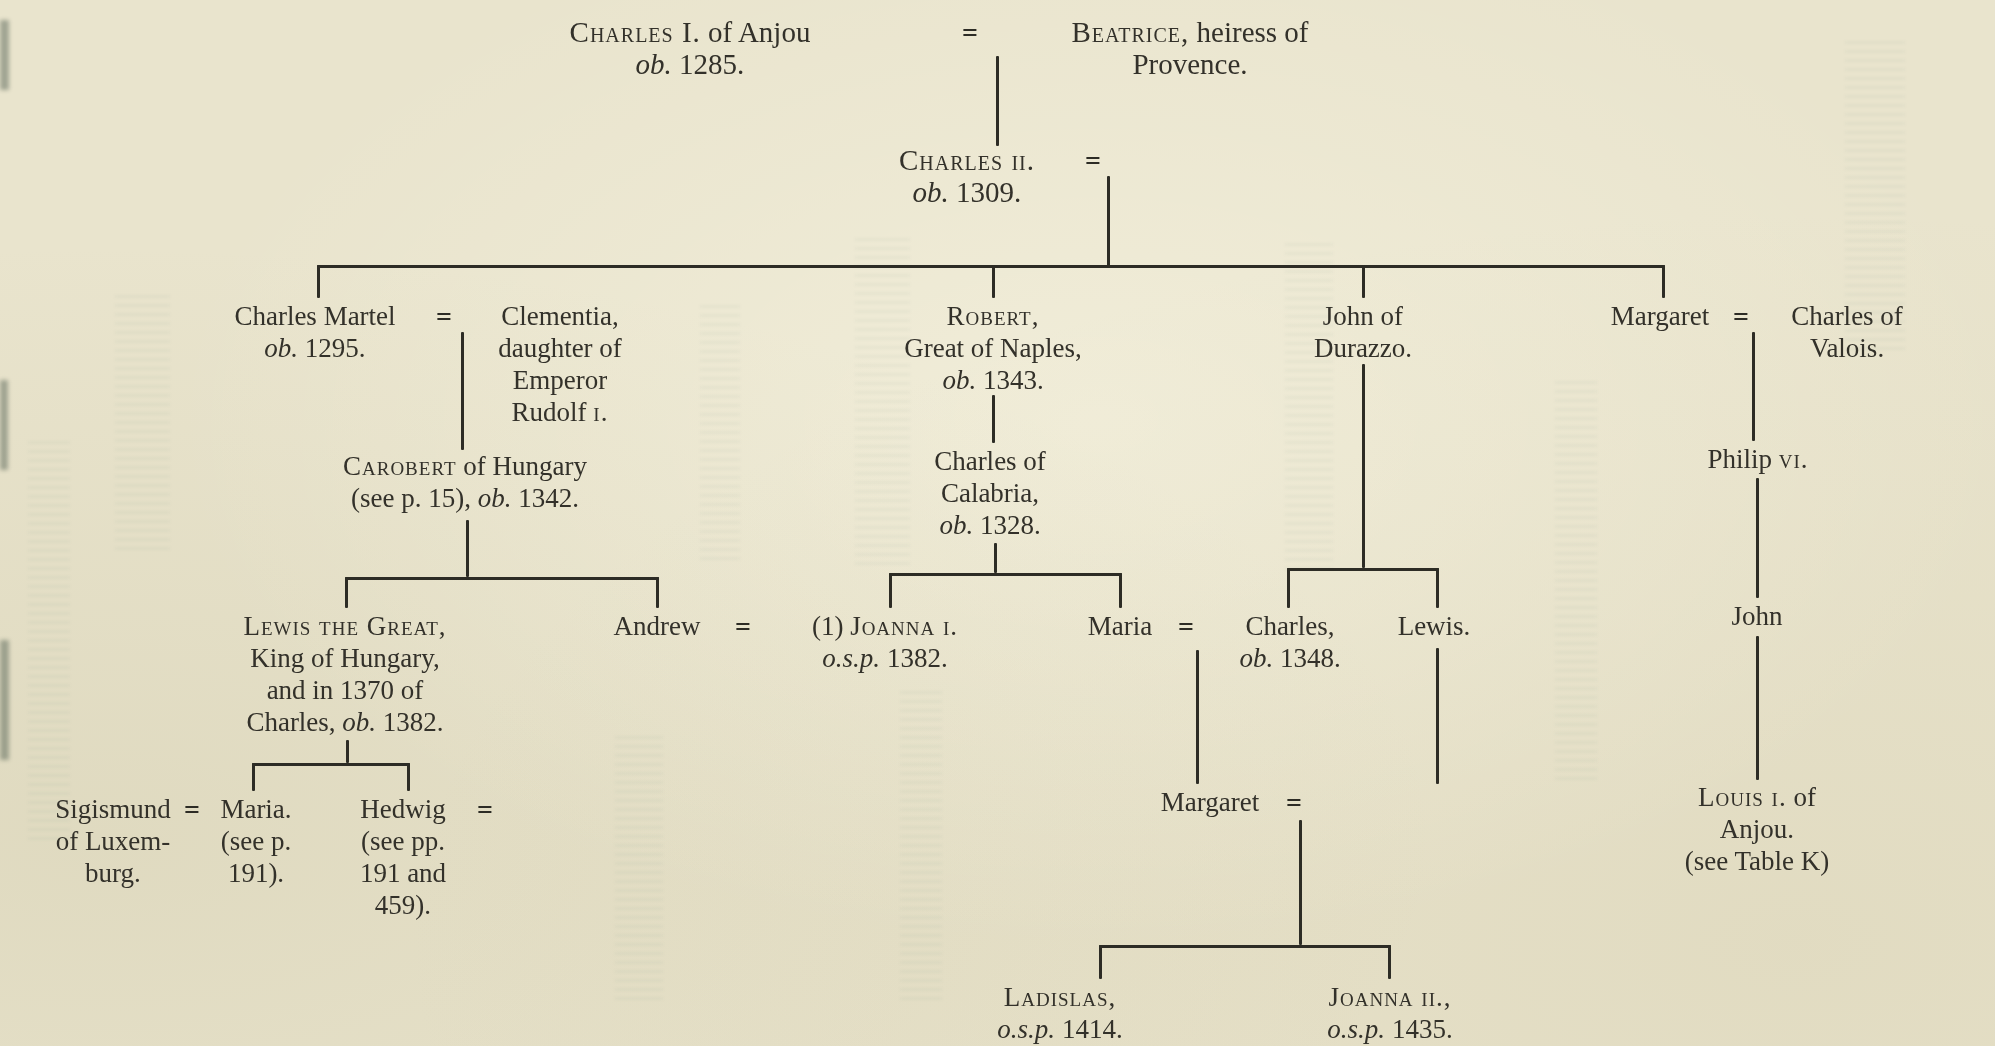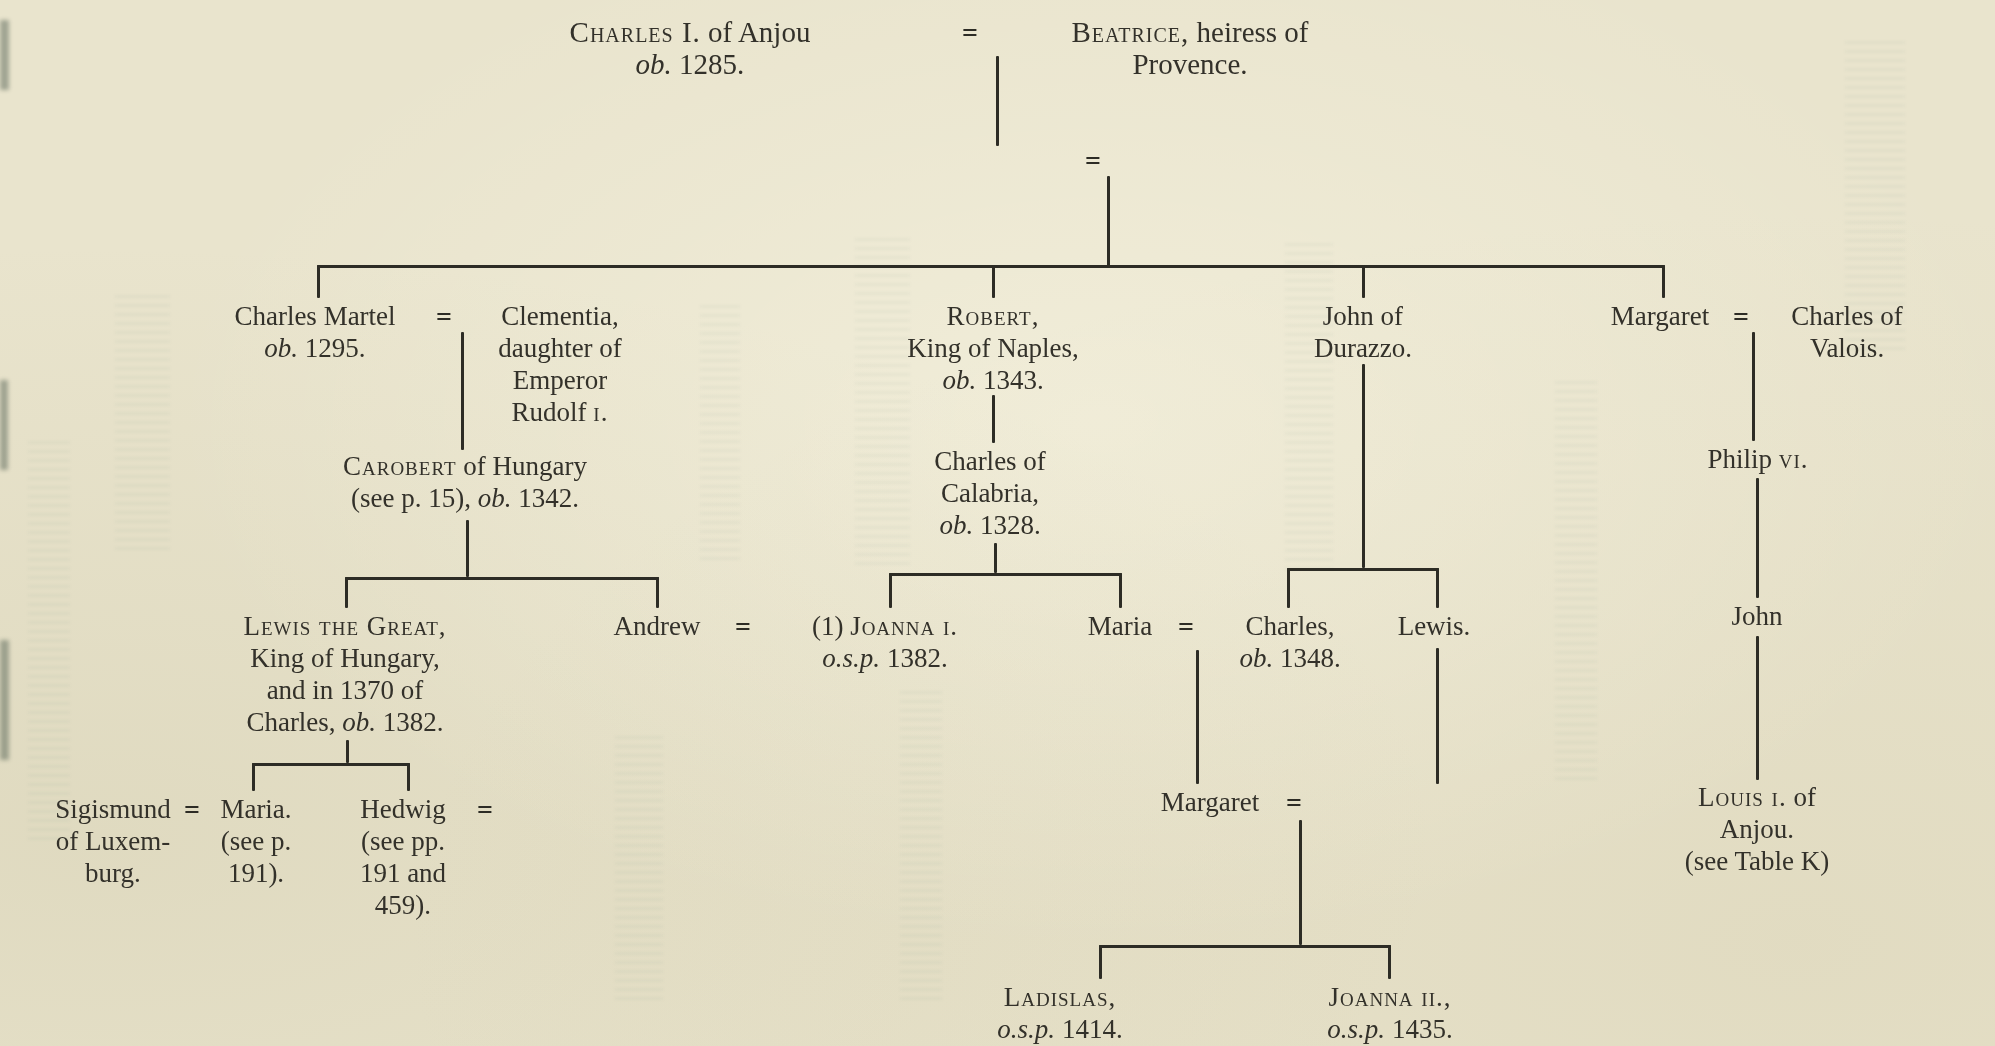--- a/index.html
+++ b/index.html
@@ -81,36 +81,40 @@
   <div class="node big" style="left:690px;top:16px">
     <div class="ln"><span class="sc">Charles I.</span> <span>of Anjou</span></div>
     <div class="ln"><span class="it">ob.</span> <span>1285.</span></div>
   </div>
   <span class="eq big" style="left:962px;top:17px">=</span>
   <div class="node big" style="left:1190px;top:16px">
     <div class="ln"><span class="sc">Beatrice,</span> <span>heiress of</span></div>
     <div class="ln">Provence.</div>
   </div>
 
+  <div class="node big" style="left:967px;top:144px">
+    <div class="ln sc">Charles ii.</div>
+    <div class="ln"><span class="it">ob.</span> <span>1309.</span></div>
+  </div>
   <span class="eq big" style="left:1085px;top:145px">=</span>
 
   <div class="node" style="left:315px;top:300px">
     <div class="ln">Charles Martel</div>
     <div class="ln"><span class="it">ob.</span> <span>1295.</span></div>
   </div>
   <span class="eq" style="left:436px;top:301px">=</span>
   <div class="node" style="left:560px;top:300px">
     <div class="ln">Clementia,</div>
     <div class="ln">daughter of</div>
     <div class="ln">Emperor</div>
     <div class="ln"><span>Rudolf</span> <span class="sc">i.</span></div>
   </div>
   <div class="node" style="left:993px;top:300px">
     <div class="ln sc">Robert,</div>
-    <div class="ln">King of Naples,</div>
+    <div class="ln">Great of Naples,</div>
     <div class="ln"><span class="it">ob.</span> <span>1343.</span></div>
   </div>
   <div class="node" style="left:1363px;top:300px">
     <div class="ln">John of</div>
     <div class="ln">Durazzo.</div>
   </div>
   <div class="node" style="left:1660px;top:300px">
     <div class="ln">Margaret</div>
   </div>
   <span class="eq" style="left:1733px;top:301px">=</span>

